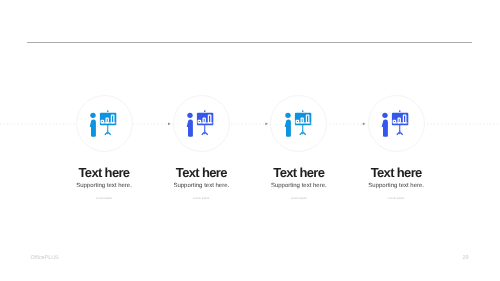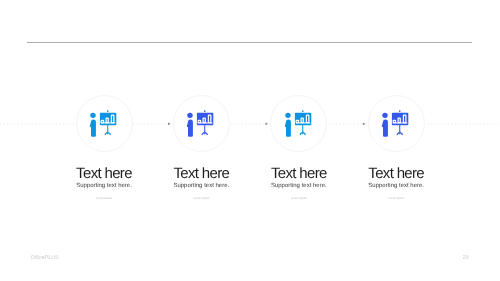--- a/index.html
+++ b/index.html
@@ -4,21 +4,21 @@
 <style>
   html,body{margin:0;padding:0;}
   body{width:500px;height:281px;background:#fff;font-family:"Liberation Sans",sans-serif;overflow:hidden;-webkit-font-smoothing:antialiased;text-rendering:geometricPrecision;}
   .slide{position:relative;width:500px;height:281px;background:#fff;}
   .top-rule{position:absolute;left:27px;top:42px;width:445px;height:1px;background:#adadad;}
   .track{position:absolute;left:0;top:112px;width:500px;height:24px;}
   .step{position:absolute;top:0;width:140px;text-align:center;}
   .circle{position:absolute;left:50%;margin-left:-28.5px;top:94.6px;width:57px;height:57px;border-radius:50%;background:#fff;border:1px solid #f4f4f5;box-sizing:border-box;}
   .icon{position:absolute;left:50%;margin-left:-18px;top:105px;width:36px;height:36px;}
   .icon svg{display:block;width:36px;height:36px;}
-  .title{position:absolute;top:164.8px;left:0;width:100%;font-size:15px;font-weight:normal;color:#1f1f1f;letter-spacing:-0.66px;}
+  .title{position:absolute;top:164.8px;left:0;width:100%;font-size:13px;font-weight:bold;color:#1f1f1f;letter-spacing:-0.66px;}
   .sub{position:absolute;top:182.6px;left:0;width:100%;font-size:6px;color:#3a3a3a;}
   .micro{position:absolute;top:195.6px;left:0;width:100%;font-size:2.8px;color:#b8b8b8;}
   .footer-left{position:absolute;left:30.6px;top:255px;font-size:5.4px;color:#c9c9c9;}
   .footer-right{position:absolute;left:462.5px;top:255px;font-size:5.6px;color:#c9c9c9;}
 </style>
 </head>
 <body>
 
 <div class="slide">
   <div class="top-rule"></div>

